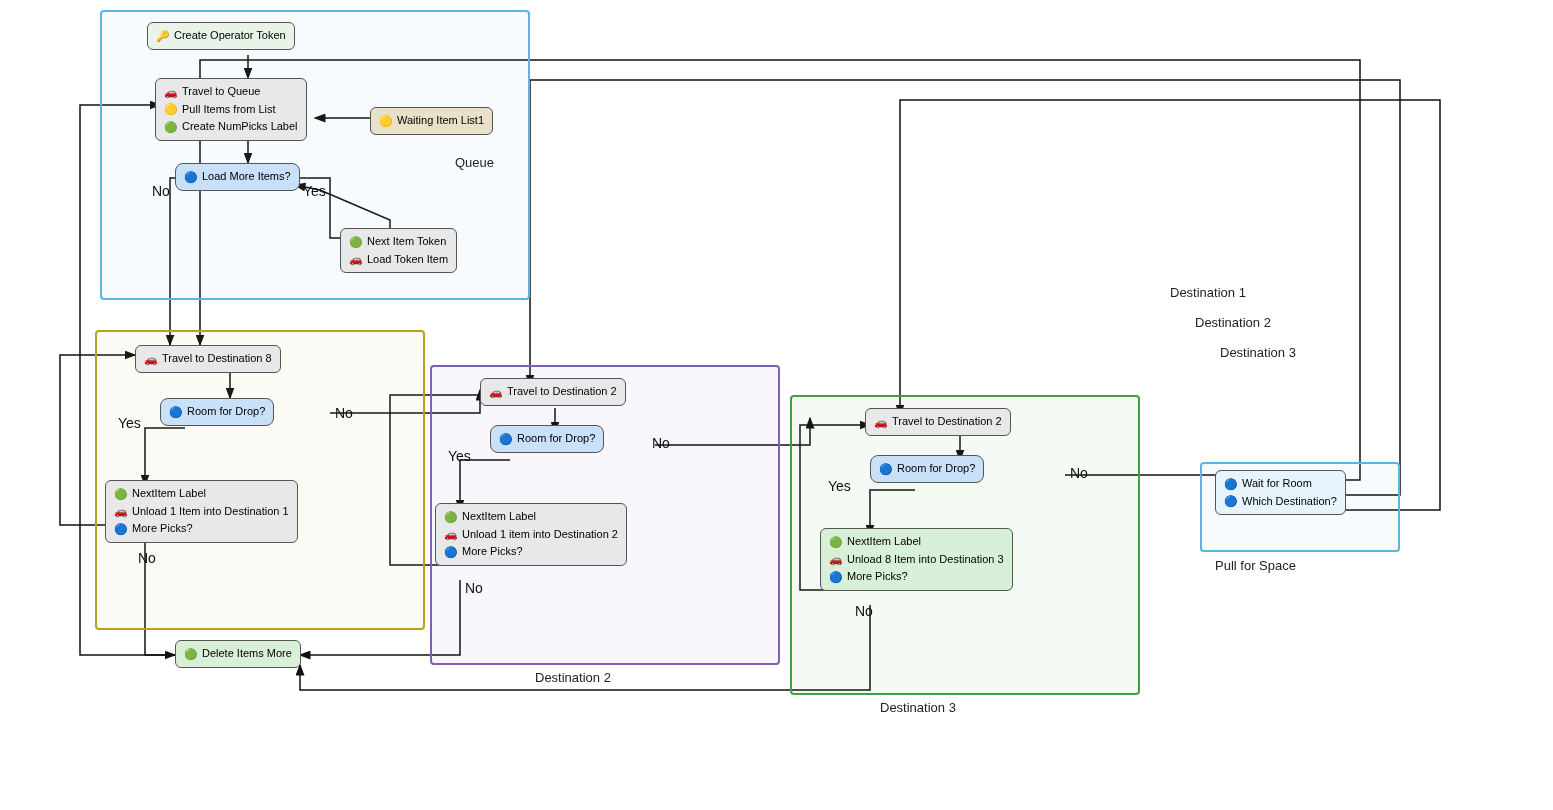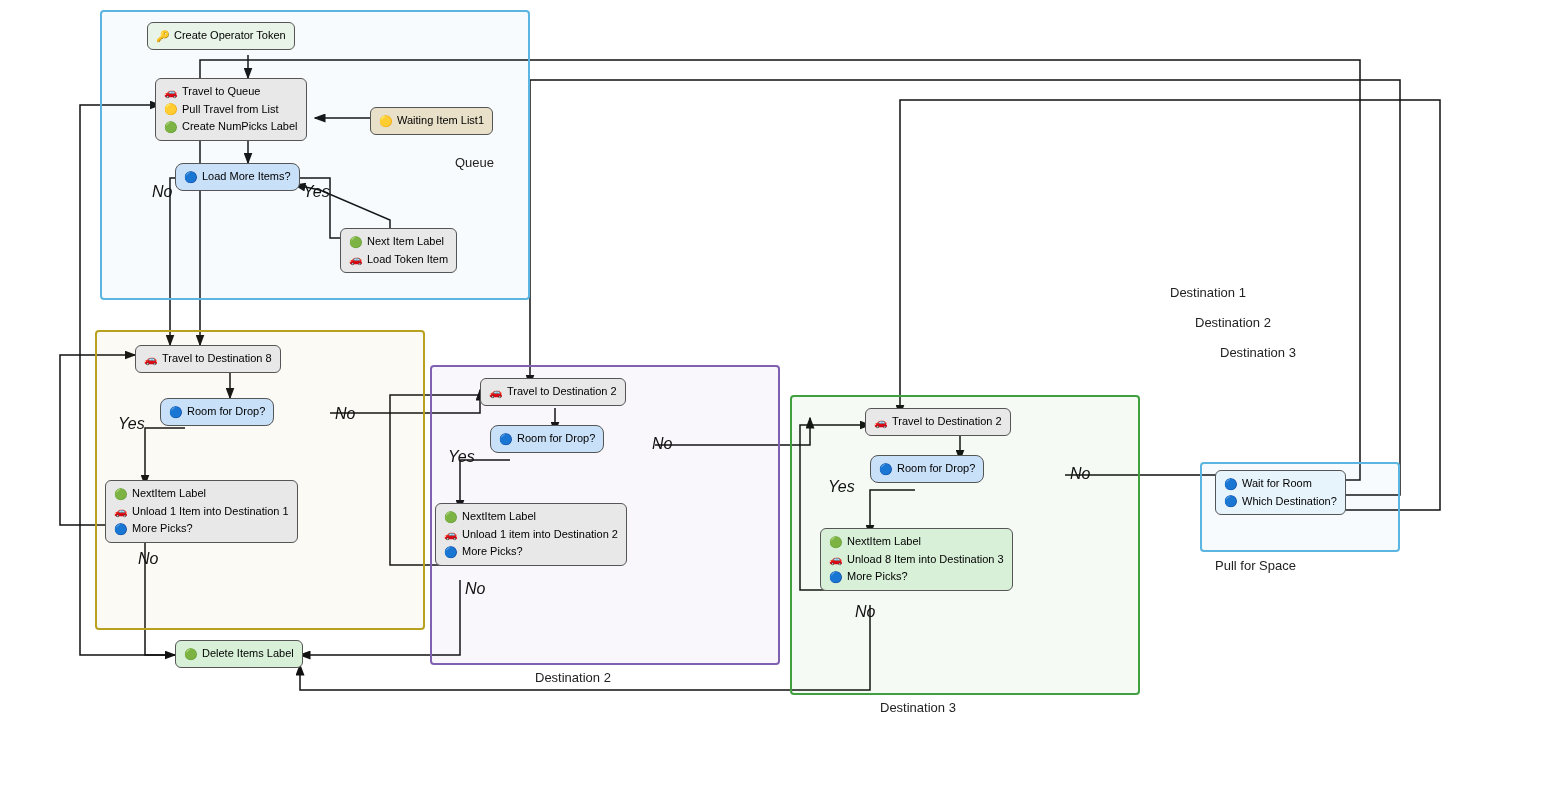--- a/index.html
+++ b/index.html
@@ -67,23 +67,22 @@
       pointer-events: none;
     }
     svg.arrows path {
       fill: none;
       stroke: #111;
       stroke-width: 1.5;
       marker-end: url(#arrowhead);
     }
     .edge-label {
       position: absolute;
-      font-size: 16px;
+      font-size: 14px;
       color: #111;
-      font-style: italic;
     }
   </style>
 </head>
 <body>
 
 <div class="diagram-container">
 
   <svg class="arrows">
     <defs>
       <marker id="arrowhead" markerWidth="8" markerHeight="6" refX="7" refY="3" orient="auto">
@@ -168,21 +167,21 @@
     </div>
   </div>
 
   <div class="node-box" style="left:155px; top:78px; background:#e8e8e8;">
     <div class="row">
       <span class="icon">🚗</span>
       <span>Travel to Queue</span>
     </div>
     <div class="row">
       <span class="icon">🟡</span>
-      <span>Pull Travel from List</span>
+      <span>Pull Items from List</span>
     </div>
     <div class="row">
       <span class="icon">🟢</span>
       <span>Create NumPicks Label</span>
     </div>
   </div>
 
   <div class="node-box" style="left:370px; top:107px; background:#e8e0c8;">
     <div class="row">
       <span class="icon">🟡</span>
@@ -193,21 +192,21 @@
   <div class="node-box" style="left:175px; top:163px; background:#c8e0f8; border-radius:8px;">
     <div class="row">
       <span class="icon">🔵</span>
       <span>Load More Items?</span>
     </div>
   </div>
 
   <div class="node-box" style="left:340px; top:228px; background:#e8e8e8;">
     <div class="row">
       <span class="icon">🟢</span>
-      <span>Next Item Label</span>
+      <span>Next Item Token</span>
     </div>
     <div class="row">
       <span class="icon">🚗</span>
       <span>Load Token Item</span>
     </div>
   </div>
 
   <div class="edge-label" style="left:152px; top:183px;">No</div>
   <div class="edge-label" style="left:303px; top:183px;">Yes</div>
 
@@ -241,21 +240,21 @@
       <span class="icon">🔵</span>
       <span>More Picks?</span>
     </div>
   </div>
 
   <div class="edge-label" style="left:138px; top:550px;">No</div>
 
   <div class="node-box" style="left:175px; top:640px; background:#d8f0d8;">
     <div class="row">
       <span class="icon">🟢</span>
-      <span>Delete Items Label</span>
+      <span>Delete Items More</span>
     </div>
   </div>
 
   <div class="node-box" style="left:480px; top:378px; background:#e8e8e8;">
     <div class="row">
       <span class="icon">🚗</span>
       <span>Travel to Destination 2</span>
     </div>
   </div>
 

